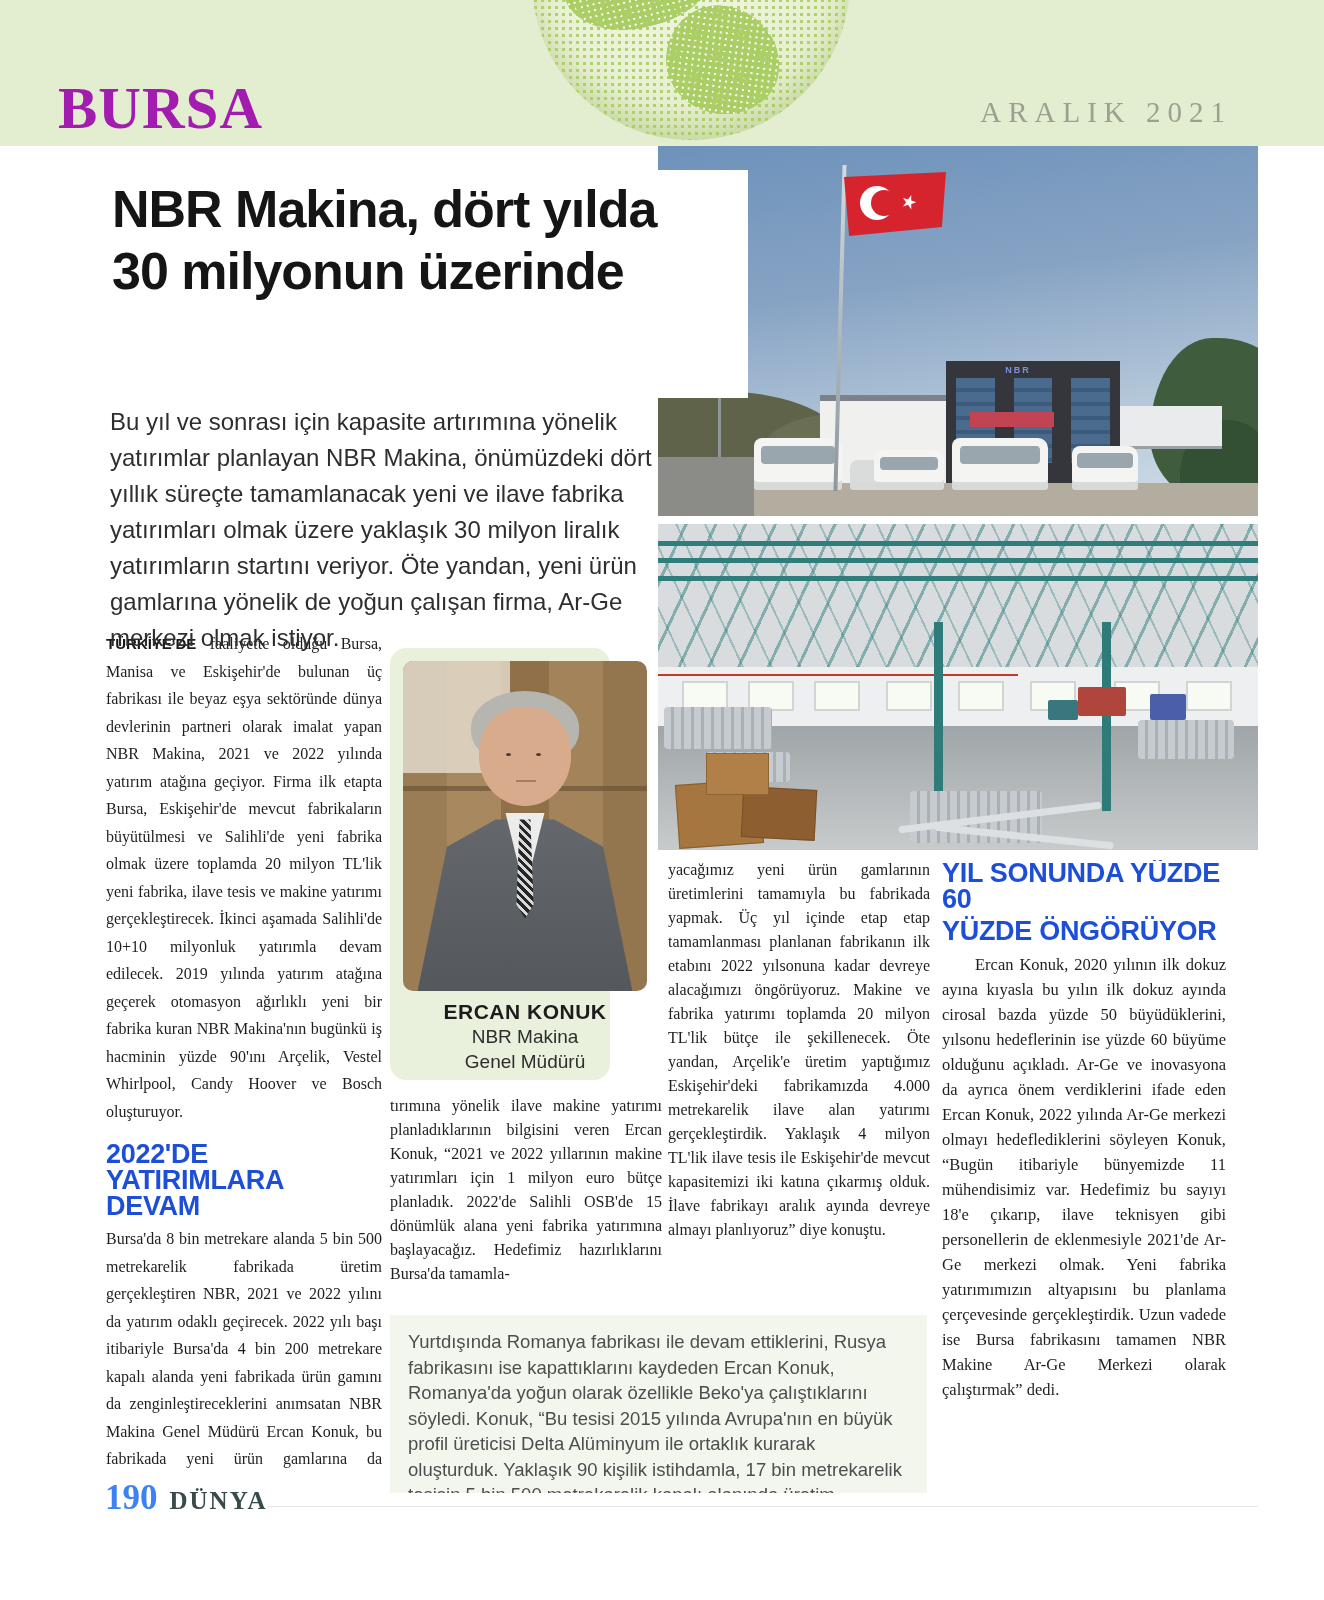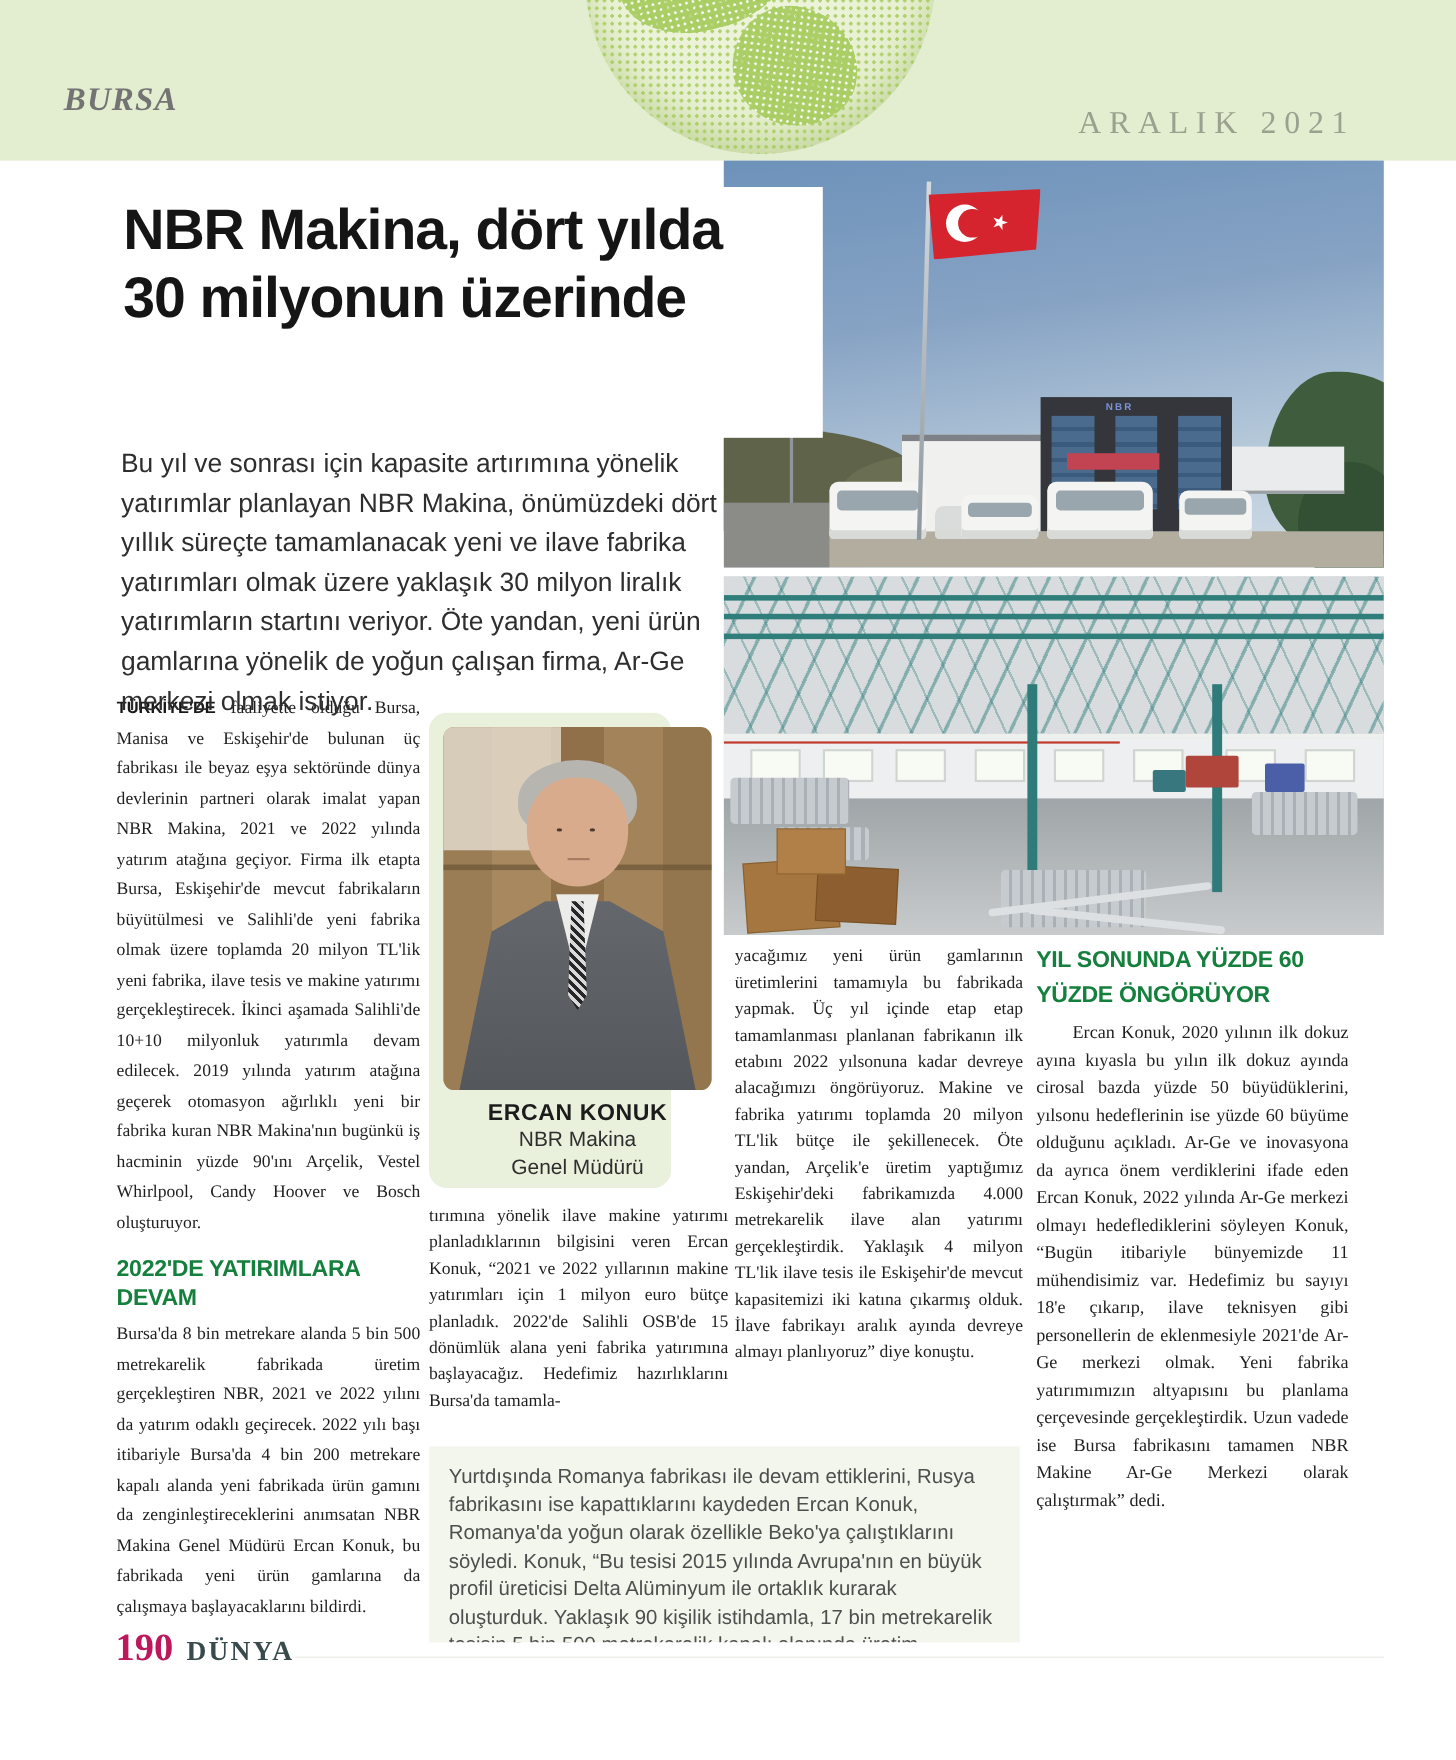--- a/index.html
+++ b/index.html
@@ -14,21 +14,21 @@
          box-shadow:inset 0 -14px 26px rgba(150,180,90,.35);}
   .globe .dots{position:absolute;inset:0;border-radius:50%;
          background-image:radial-gradient(#a7cc5f 1.5px, transparent 1.8px);
          background-size:7px 7px;opacity:.85;}
   .continent{position:absolute;background-color:#abce66;
          background-image:radial-gradient(#ffffff 1.1px, transparent 1.3px);
          background-size:6px 6px;}
   .c1{left:8%;top:22%;width:54%;height:42%;border-radius:62% 38% 55% 45%/55% 45% 60% 40%;transform:rotate(-14deg);}
   .c2{left:42%;top:58%;width:36%;height:34%;border-radius:45% 55% 50% 50%/50% 55% 45% 50%;transform:rotate(8deg);}
   .section-name{position:absolute;left:58px;top:74px;font-family:"Liberation Serif",serif;
-         font-weight:bold;font-size:30px;color:#737373;letter-spacing:1px;font-style:italic;}
+         font-weight:bold;font-size:59px;color:#a21caf;letter-spacing:1px;}
   .issue-date{position:absolute;right:92px;top:96px;font-family:"Liberation Serif",serif;
          font-size:29px;color:#9aa18f;letter-spacing:7px;}
 
   
   .headline-box{position:absolute;left:100px;top:170px;width:648px;height:228px;background:#ffffff;
          padding:8px 0 0 12px;box-sizing:border-box;z-index:5;}
   .headline{font-weight:bold;font-size:52px;line-height:62px;color:#151515;letter-spacing:-1px;}
   .lead{position:absolute;left:110px;top:404px;width:556px;font-size:24px;line-height:36px;color:#2e2e2e;z-index:5;}
 
   
@@ -128,37 +128,37 @@
   .cap-line{font-size:19px;color:#2e2e2e;line-height:25px;}
 
   
   .serif{font-family:"Liberation Serif",serif;text-align:justify;color:#1e1e1e;}
   .col{position:absolute;overflow:hidden;}
   .col1{left:106px;top:630px;width:276px;height:846px;font-size:16px;line-height:27.5px;}
   .col2{left:390px;top:1094px;width:272px;height:218px;font-size:16px;line-height:24px;}
   .col3{left:668px;top:858px;width:262px;height:452px;font-size:16px;line-height:24px;}
   .col4{left:942px;top:860px;width:284px;height:660px;font-size:16.5px;line-height:25px;}
   .lead-in{font-family:"Liberation Sans",sans-serif;font-weight:bold;font-size:15px;color:#191919;}
-  .sec-head{font-family:"Liberation Sans",sans-serif;font-weight:bold;font-size:21px;line-height:26px;
-         color:#15803d;text-align:left;margin:16px 0 6px 0;letter-spacing:-0.3px;}
+  .sec-head{font-family:"Liberation Sans",sans-serif;font-weight:bold;font-size:27px;line-height:26px;
+         color:#1d4ed8;text-align:left;margin:16px 0 6px 0;letter-spacing:-0.3px;}
   .sec-head.first{margin-top:0;}
   .indent{text-indent:2em;}
   .col p{margin:0;}
 
   
   .info-box{position:absolute;left:390px;top:1315px;width:537px;height:240px;z-index:3;}
   .info-head{position:relative;background:#e4eed3;border-bottom:4px solid #272f31;
          border-left:6px solid #b9bdb6;padding:12px 14px 10px 14px;}
   .info-title{font-weight:bold;font-size:30px;letter-spacing:-0.5px;color:#24464e;}
   .info-body{background:#f3f6ec;padding:14px 18px 16px 18px;font-size:18.5px;line-height:25.5px;
          color:#4e4e4e;height:148px;overflow:hidden;}
 
   
   .footer{position:absolute;left:105px;top:1478px;display:flex;align-items:baseline;z-index:6;}
-  .page-num{font-family:"Liberation Serif",serif;font-weight:bold;font-size:35px;color:#be185d;}
+  .page-num{font-family:"Liberation Serif",serif;font-weight:bold;font-size:35px;color:#3b82f6;}
   .mag-name{font-family:"Liberation Serif",serif;font-weight:bold;font-size:25px;color:#394a4c;
          letter-spacing:2px;margin-left:12px;}
   .footer-rule{position:absolute;left:268px;top:1506px;width:990px;height:1px;background:#e7e7e3;}
 </style>
 </head>
 <body>
 
 <div id="page">
 
   <div class="band">

